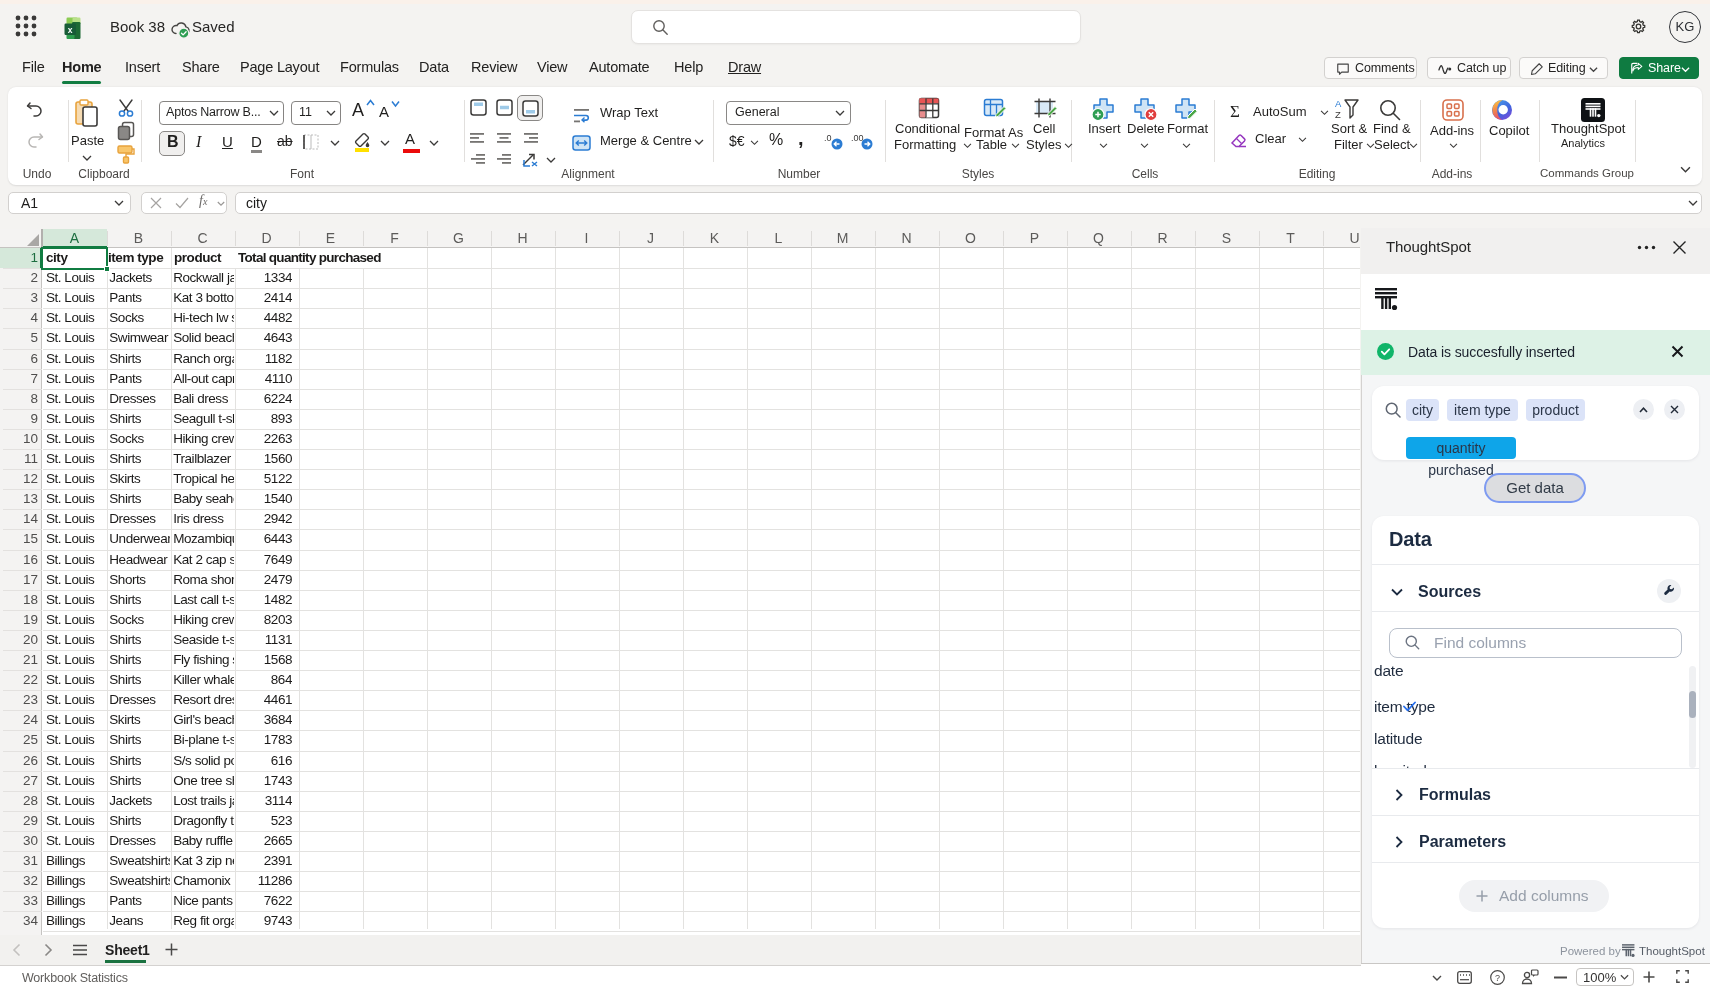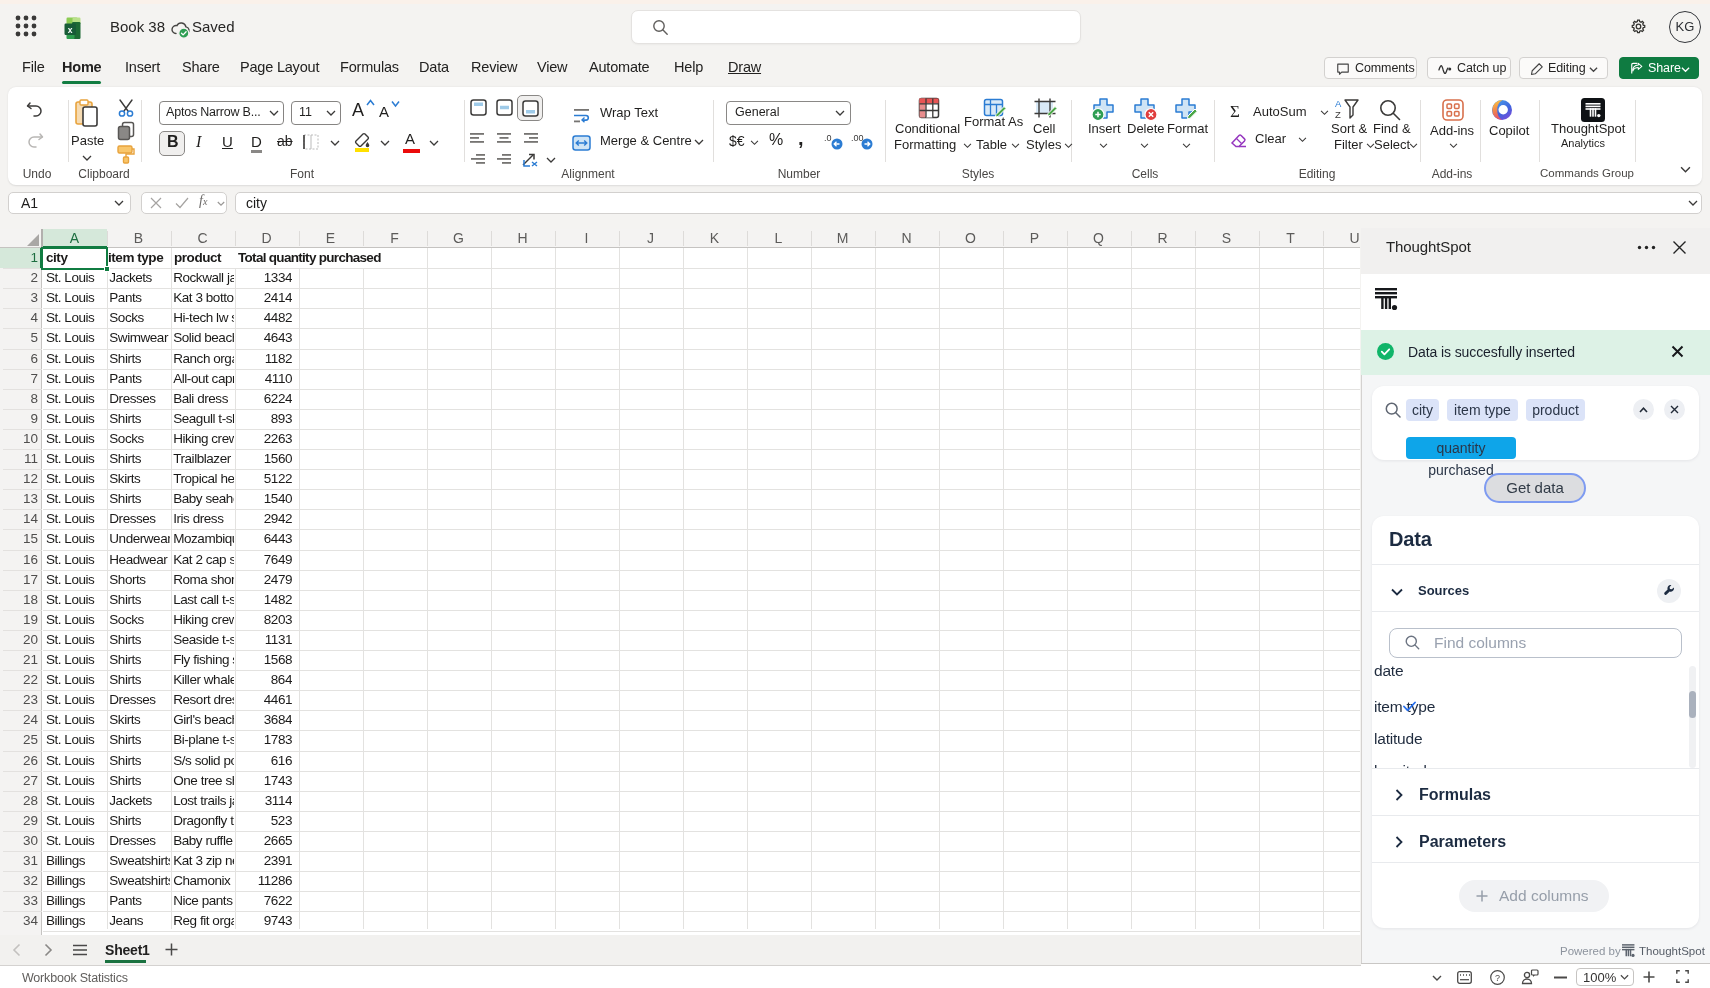--- a/index.html
+++ b/index.html
@@ -315,21 +315,21 @@
 <div class="rtxt" style="left:887px;top:34px;font-size:13px">Conditional</div>
 <div class="rtxt" style="left:886px;top:50px;font-size:13px">Formatting</div>
 <svg class="abs" style="left:955px;top:56px" width="9" height="6" viewBox="0 0 10 7">
       <path d="M1 1 l4 4 l4-4" fill="none" stroke="#3b3a39" stroke-width="1.3"></path>
     </svg>
 <svg class="abs" style="left:975px;top:10px" width="24" height="22" viewBox="0 0 24 22">
       <rect x="1.5" y="2.5" width="18" height="16" rx="2" fill="#d8e9f7" stroke="#2b7cd3" stroke-width="1.5"></rect>
       <path d="M1.5 7.5 h18 M7.5 2.5 v16 M13.5 7.5 v11" stroke="#2b7cd3" stroke-width="1.3"></path>
       <path d="M13 17.5 l8-8 2 2-8 8-2.6.6z" fill="#4aa747" stroke="#fff" stroke-width="1"></path>
     </svg>
-<div class="rtxt" style="left:956px;top:27px;font-size:13px">Format As</div>
+<div class="rtxt" style="left:956px;top:38px;font-size:13px">Format As</div>
 <div class="rtxt" style="left:968px;top:50px;font-size:13px">Table</div>
 <svg class="abs" style="left:1003px;top:56px" width="9" height="6" viewBox="0 0 10 7">
       <path d="M1 1 l4 4 l4-4" fill="none" stroke="#3b3a39" stroke-width="1.3"></path>
     </svg>
 <svg class="abs" style="left:1026px;top:10px" width="24" height="22" viewBox="0 0 24 22">
       <rect x="2" y="4" width="17" height="13" fill="#d8e9f7"></rect>
       <path d="M5 1.5 v19 M16 1.5 v19 M0.5 4.5 h21 M0.5 16.5 h21" stroke="#3b3a39" stroke-width="1.4"></path>
       <path d="M14 16.5 l7-7 2 2-7 7-2.6.6z" fill="#4aa747" stroke="#fff" stroke-width="1"></path>
     </svg>
 <div class="rtxt" style="left:1025px;top:34px;font-size:13px">Cell</div>
@@ -872,21 +872,21 @@
 <svg class="abs" style="left:1670px;top:405px" width="9" height="9" viewBox="0 0 9 9">
     <path d="M1 1 L8 8 M8 1 L1 8" stroke="#222b38" stroke-width="1.4"></path>
   </svg>
 <div class="abs" style="left:1484px;top:473px;width:102px;height:30px;border-radius:15px;background:#dcdde0;border:2px solid #7e9bf1;font-size:15px;color:#303a46;text-align:center;line-height:26px">Get data</div>
 <div class="pcard" style="left:1372px;top:516px;width:327px;height:412px;box-shadow:0 1px 3px rgba(20,30,50,.08)"></div>
 <div class="abs" style="left:1389px;top:528px;font-size:20px;font-weight:bold;color:#1c2b41;letter-spacing:-.2px">Data</div>
 <div class="abs" style="left:1372px;top:564px;width:327px;height:1px;background:#e8eaed"></div>
 <svg class="abs" style="left:1391px;top:588px" width="12" height="8" viewBox="0 0 12 8">
     <path d="M1 1.5 l5 5 l5-5" fill="none" stroke="#1c2b41" stroke-width="1.8"></path>
   </svg>
-<div class="abs" style="left:1418px;top:583px;font-size:13px;font-weight:bold;color:#1c2b41">Sources</div>
+<div class="abs" style="left:1418px;top:583px;font-size:16px;font-weight:bold;color:#1c2b41">Sources</div>
 <div class="abs" style="left:1657px;top:579px;width:24px;height:24px;border-radius:50%;background:#eef0f3"></div>
 <svg class="abs" style="left:1663px;top:585px" width="12" height="12" viewBox="0 0 12 12">
     <path d="M11 3.5 a3.2 3.2 0 0 1 -4.3 3 L3.6 9.6 a1.5 1.5 0 0 1 -2.1 -2.1 L4.6 4.4 a3.2 3.2 0 0 1 3 -4.3 l.8.1 L6.6 2 l.3 2 2 .3 1.8-1.8z" fill="#1c2b41"></path>
   </svg>
 <div class="abs" style="left:1372px;top:611px;width:327px;height:1px;background:#e8eaed"></div>
 <div class="abs" style="left:1389px;top:628px;width:293px;height:30px;border:1px solid #b9c0cb;border-radius:8px;background:#fff"></div>
 <svg class="abs" style="left:1405px;top:635px" width="15" height="15" viewBox="0 0 16 16">
     <circle cx="6.7" cy="6.7" r="5.4" fill="none" stroke="#6b7381" stroke-width="1.5"></circle>
     <path d="M10.8 10.8 L14.6 14.6" stroke="#6b7381" stroke-width="1.5" stroke-linecap="round"></path>
   </svg>

